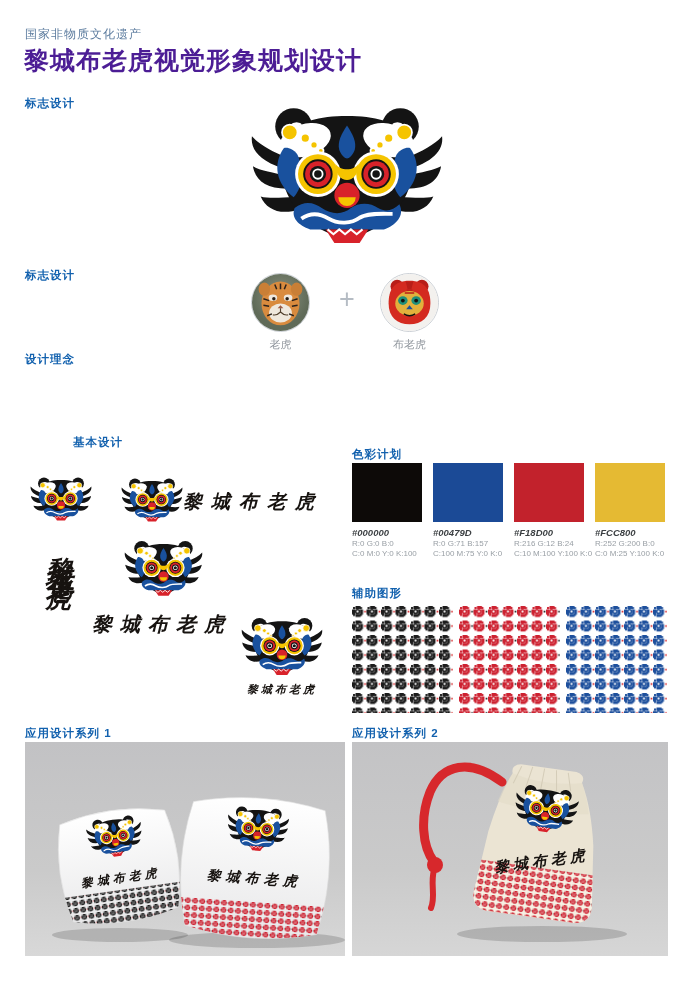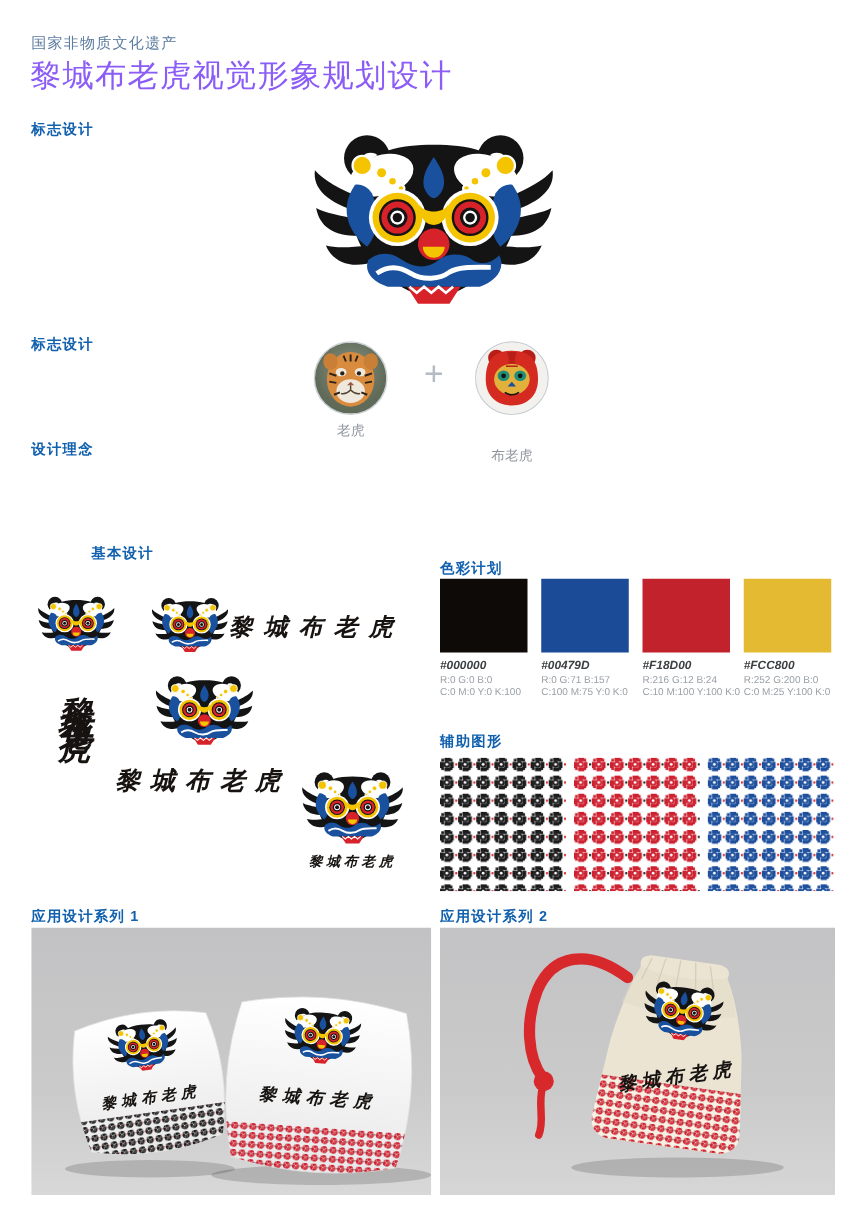--- a/index.html
+++ b/index.html
@@ -1,20 +1,20 @@
 <!DOCTYPE html>
 <html><head>
 <meta charset="utf-8">
 <style>
   html,body{margin:0;padding:0;background:#fff;}
   .page{position:relative;width:693px;height:981px;background:#fff;overflow:hidden;
         font-family:"Liberation Sans",sans-serif;}
   .abs{position:absolute;}
   .kicker{left:25px;top:26px;font-size:12px;color:#5b7b9e;letter-spacing:1px;}
-  .title{left:24px;top:44px;font-size:25px;font-weight:400;color:#8b5cf6;letter-spacing:1px;}
+  .title{left:24px;top:44px;font-size:25px;font-weight:700;color:#4c1d95;letter-spacing:1px;}
   .h{font-size:11.5px;font-weight:bold;color:#1261ae;letter-spacing:1px;}
   .lbl{font-size:11px;color:#8f959c;text-align:center;}
   .plus{left:330px;top:284px;width:34px;text-align:center;font-size:27px;color:#b5bcc4;font-weight:300;}
   .circle{border-radius:50%;overflow:hidden;border:1px solid #c9ced4;box-sizing:border-box;}
   .para{left:25px;top:369px;width:648px;font-size:11.6px;line-height:16.4px;color:#4c4c4c;
         text-align:justify;}
   .callig{font-family:"DejaVu Serif",serif;font-weight:bold;font-style:italic;color:#171310;}
   .wm-b{left:183px;top:489px;width:150px;font-size:19px;letter-spacing:9px;white-space:nowrap;}
   .wm-c{left:92px;top:611px;width:150px;font-size:20px;letter-spacing:8px;white-space:nowrap;}
   .wm-d{left:237px;top:682px;width:90px;font-size:11px;letter-spacing:3px;text-align:center;white-space:nowrap;}
@@ -195,21 +195,21 @@
       <ellipse cx="23" cy="28" rx="5" ry="4.5" fill="#1f8f7a"></ellipse>
         <ellipse cx="37" cy="28" rx="5" ry="4.5" fill="#1f8f7a"></ellipse>
       <circle cx="23" cy="28" r="2" fill="#14130f"></circle>
         <circle cx="37" cy="28" r="2" fill="#14130f"></circle>
       <path d="M30,33 l-3.5,4 h7 Z" fill="#1b4f9b"></path>
       <path d="M24,42 q6,4 12,0" stroke="#14130f" stroke-width="1.4" fill="none"></path>
       <path d="M27,17 h6 M25,20 h10" stroke="#b81e18" stroke-width="1.4"></path>
     </svg>
   </div>
   <div class="abs lbl" style="left:251px;top:337px;width:59px;">老虎</div>
-  <div class="abs lbl" style="left:372px;top:337px;width:75px;margin-top:20px;">布老虎</div>
+  <div class="abs lbl" style="left:372px;top:337px;width:75px;">布老虎</div>
 
   <div class="abs h" style="left:25px;top:352px;">设计理念</div>
 
   <div class="abs h" style="left:25px;top:435px;margin-left:48px;">基本设计</div>
   <svg class="abs tiger" style="left:30px;top:476px;" width="62" height="47" viewBox="0 0 200 150">
       <use href="#tiger"></use>
     </svg>
   <svg class="abs tiger" style="left:121px;top:477px;" width="62" height="47" viewBox="0 0 200 150">
       <use href="#tiger"></use>
     </svg>

